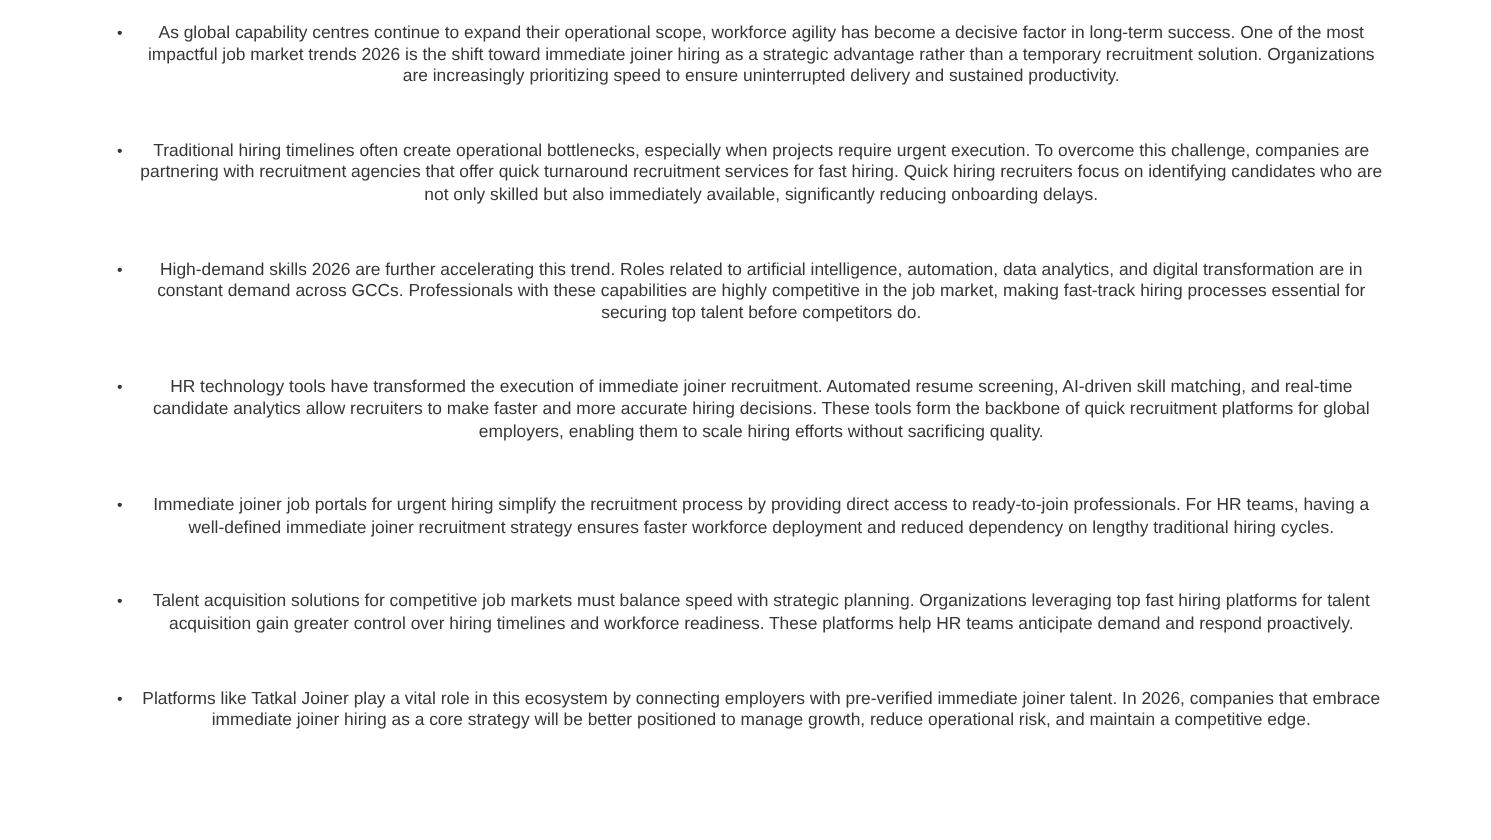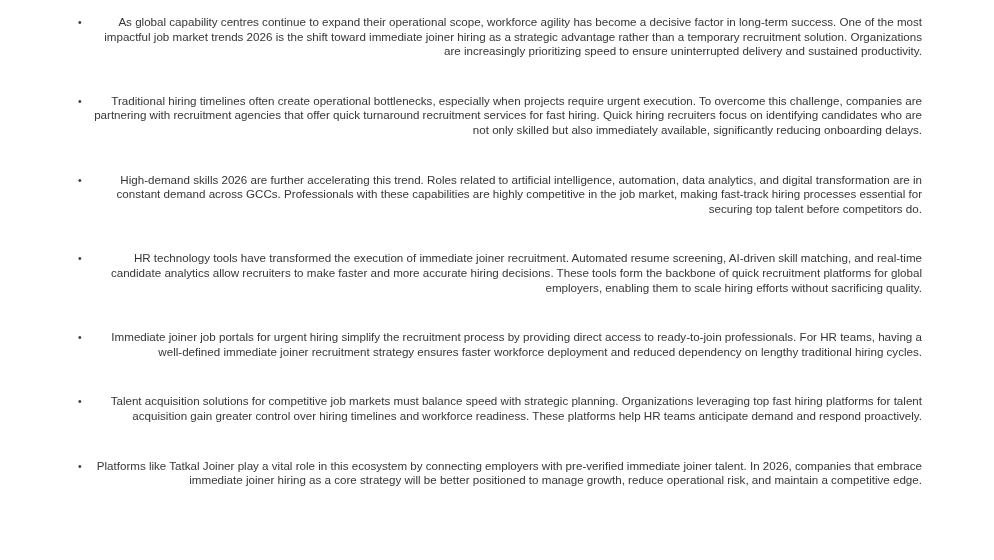--- a/index.html
+++ b/index.html
@@ -30,21 +30,21 @@
   }
   .bullet-marker {
     flex: 0 0 15px;
     width: 15px;
     font-size: 10.5px;
     line-height: 14.6px;
     color: #363636;
   }
   .bullet-text {
     flex: 1 1 auto;
-    text-align: right;
+    text-align: center;
   }
 </style>
 </head>
 <body>
 
 <div class="page">
 
   <div class="bullet-row">
     <span class="bullet-marker">•</span>
     <span class="bullet-text">As global capability centres continue to expand their operational scope, workforce agility has become a decisive factor in long-term success. One of the most impactful job market trends 2026 is the shift toward immediate joiner hiring as a strategic advantage rather than a temporary recruitment solution. Organizations are increasingly prioritizing speed to ensure uninterrupted delivery and sustained productivity.</span>

